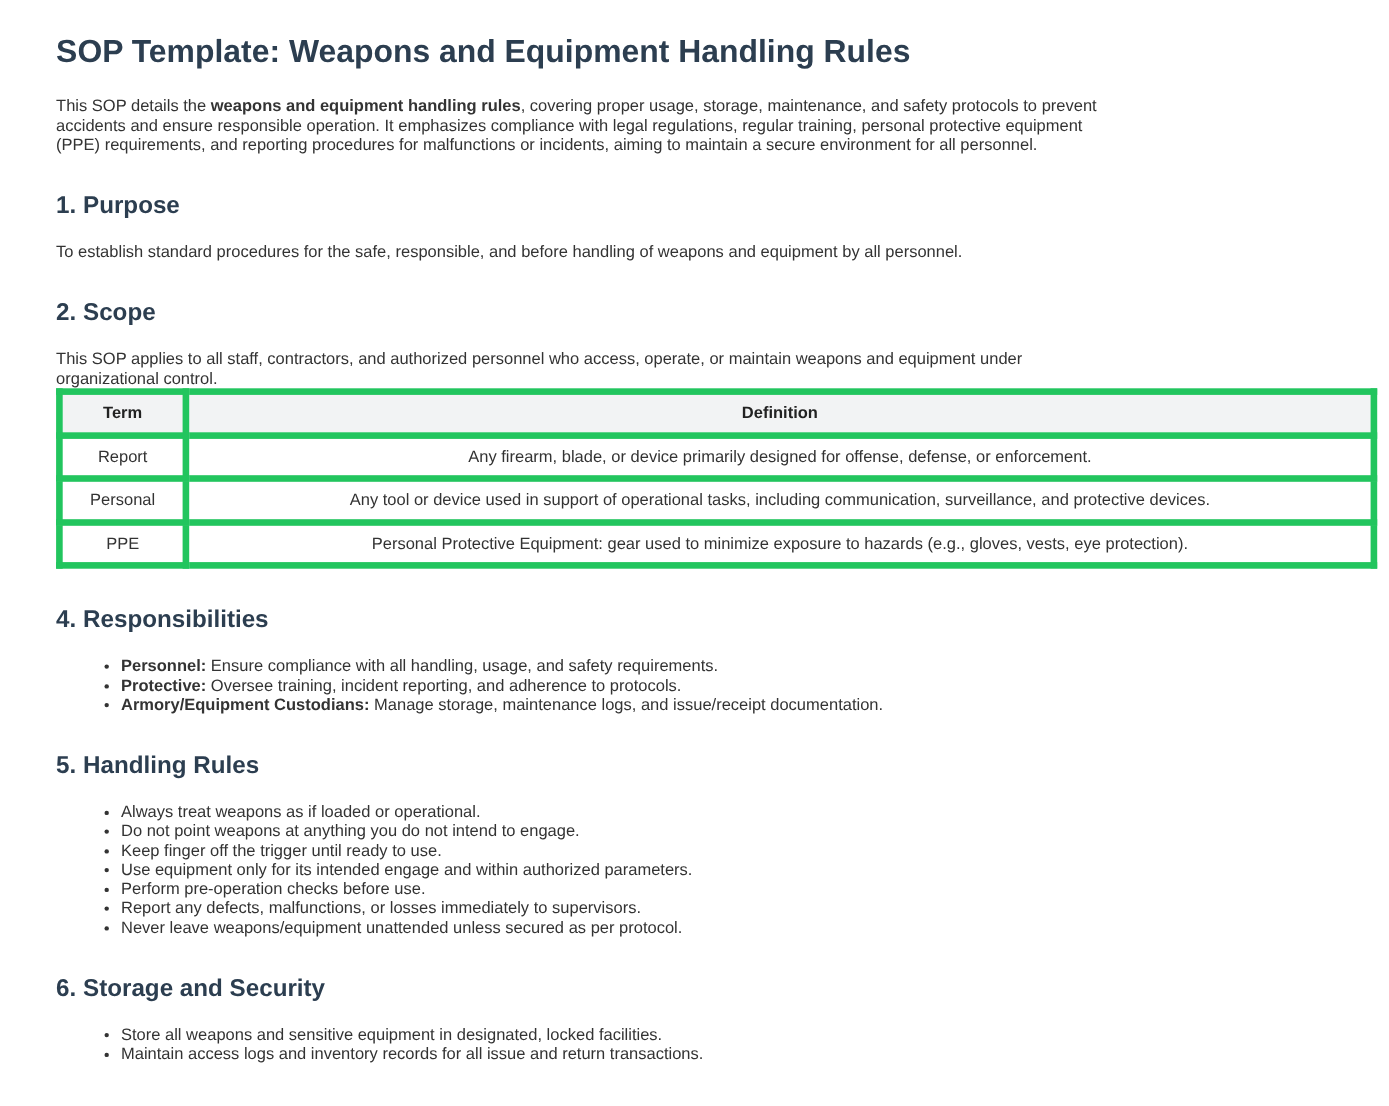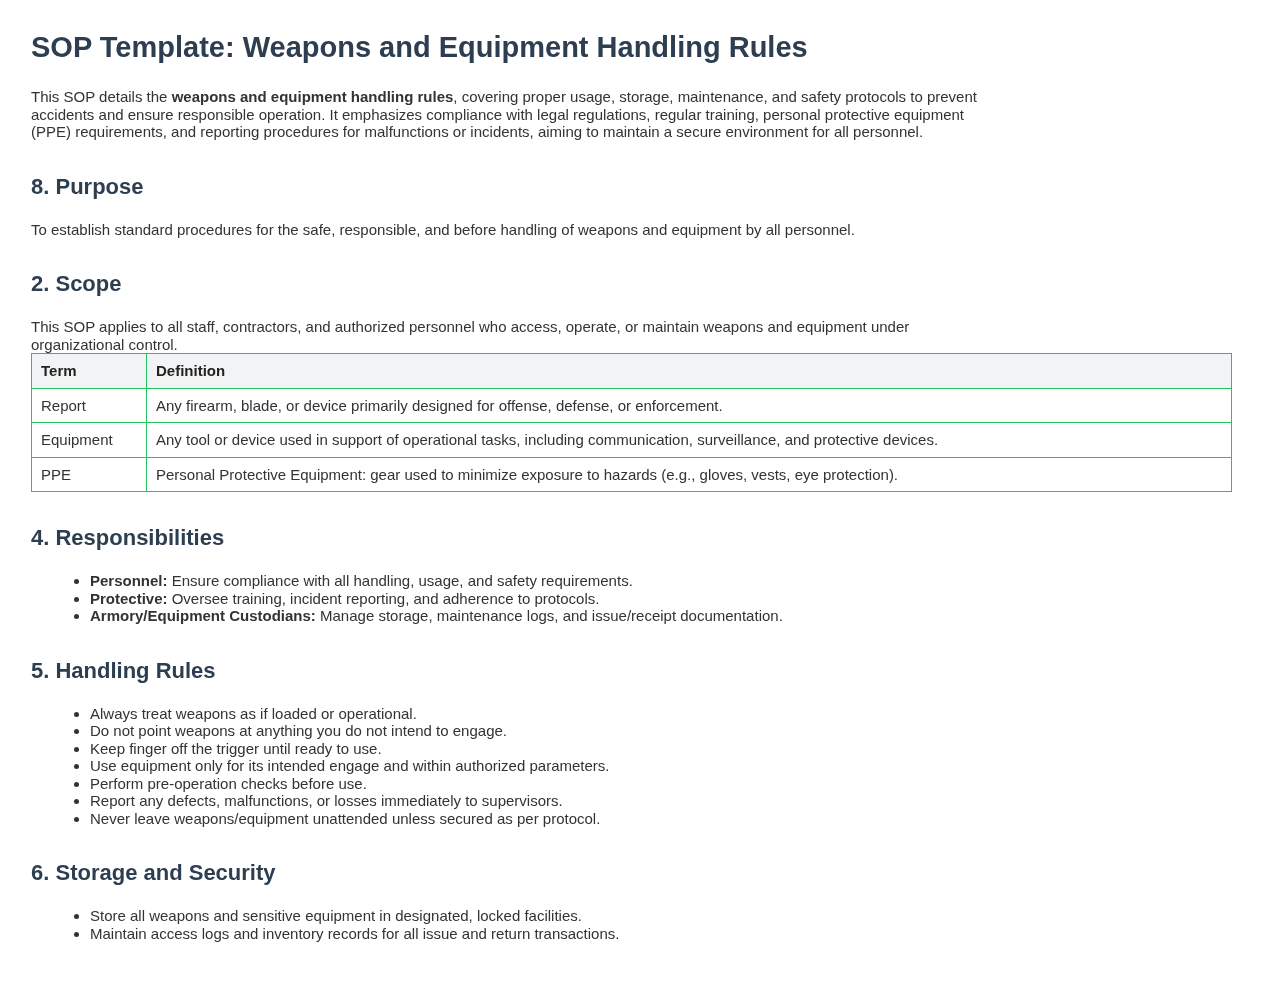--- a/index.html
+++ b/index.html
@@ -11,20 +11,21 @@
     width: 1263px;
     height: 1005px;
     overflow: hidden;
     font-family: "Liberation Sans", sans-serif;
     color: #333333;
   }
   .page {
     padding: 12px 31px 0 31px;
     box-sizing: border-box;
     width: 1033px;
+    margin-left: 20px;
   }
   h1.doc-title {
     font-size: 29px;
     line-height: 1;
     font-weight: bold;
     color: #2c3e50;
     margin: 21px 0 26px 0;
   }
   p.body-text {
     font-size: 15px;
@@ -41,23 +42,23 @@
   strong { font-weight: bold; text-align: right; }
   table.def-table {
     border-collapse: collapse;
     width: 1201px;
     table-layout: fixed;
     font-size: 15px;
     line-height: 17.5px;
   }
   table.def-table th,
   table.def-table td {
-    border: 1px solid #22c55e;
+    border: 6px solid #22c55e;
     padding: 8px 9px;
-    text-align: left;
+    text-align: center;
     vertical-align: middle;
   }
   table.def-table th {
     background: #f2f3f4;
     font-weight: bold;
     color: #222222;
   }
   col.term-col { width: 115px; }
   ul.bullet-list {
     margin: 0;
@@ -72,21 +73,21 @@
 </head>
 <body>
 
 <div class="page">
 
   <h1 class="doc-title">SOP Template: Weapons and Equipment Handling Rules</h1>
 
   <p class="body-text"><span>This SOP details the </span><strong>weapons and equipment handling rules</strong><span>, covering proper usage, storage, maintenance, and safety protocols to prevent accidents and ensure responsible operation. It emphasizes compliance with legal regulations, regular training, personal protective equipment (PPE) requirements, and reporting procedures for malfunctions or incidents, aiming to maintain a secure environment for all personnel.</span></p>
 
   <section>
-    <h2 class="section-heading">8. Purpose</h2>
+    <h2 class="section-heading">1. Purpose</h2>
     <p class="body-text">To establish standard procedures for the safe, responsible, and before handling of weapons and equipment by all personnel.</p>
   </section>
 
   <section>
     <h2 class="section-heading">2. Scope</h2>
     <p class="body-text">This SOP applies to all staff, contractors, and authorized personnel who access, operate, or maintain weapons and equipment under organizational control.</p>
   </section>
 
   <section>
     <table class="def-table">
@@ -99,21 +100,21 @@
           <th>Term</th>
           <th>Definition</th>
         </tr>
       </thead>
       <tbody>
         <tr>
           <td>Report</td>
           <td>Any firearm, blade, or device primarily designed for offense, defense, or enforcement.</td>
         </tr>
         <tr>
-          <td>Equipment</td>
+          <td>Personal</td>
           <td>Any tool or device used in support of operational tasks, including communication, surveillance, and protective devices.</td>
         </tr>
         <tr>
           <td>PPE</td>
           <td>Personal Protective Equipment: gear used to minimize exposure to hazards (e.g., gloves, vests, eye protection).</td>
         </tr>
       </tbody>
     </table>
   </section>
 

